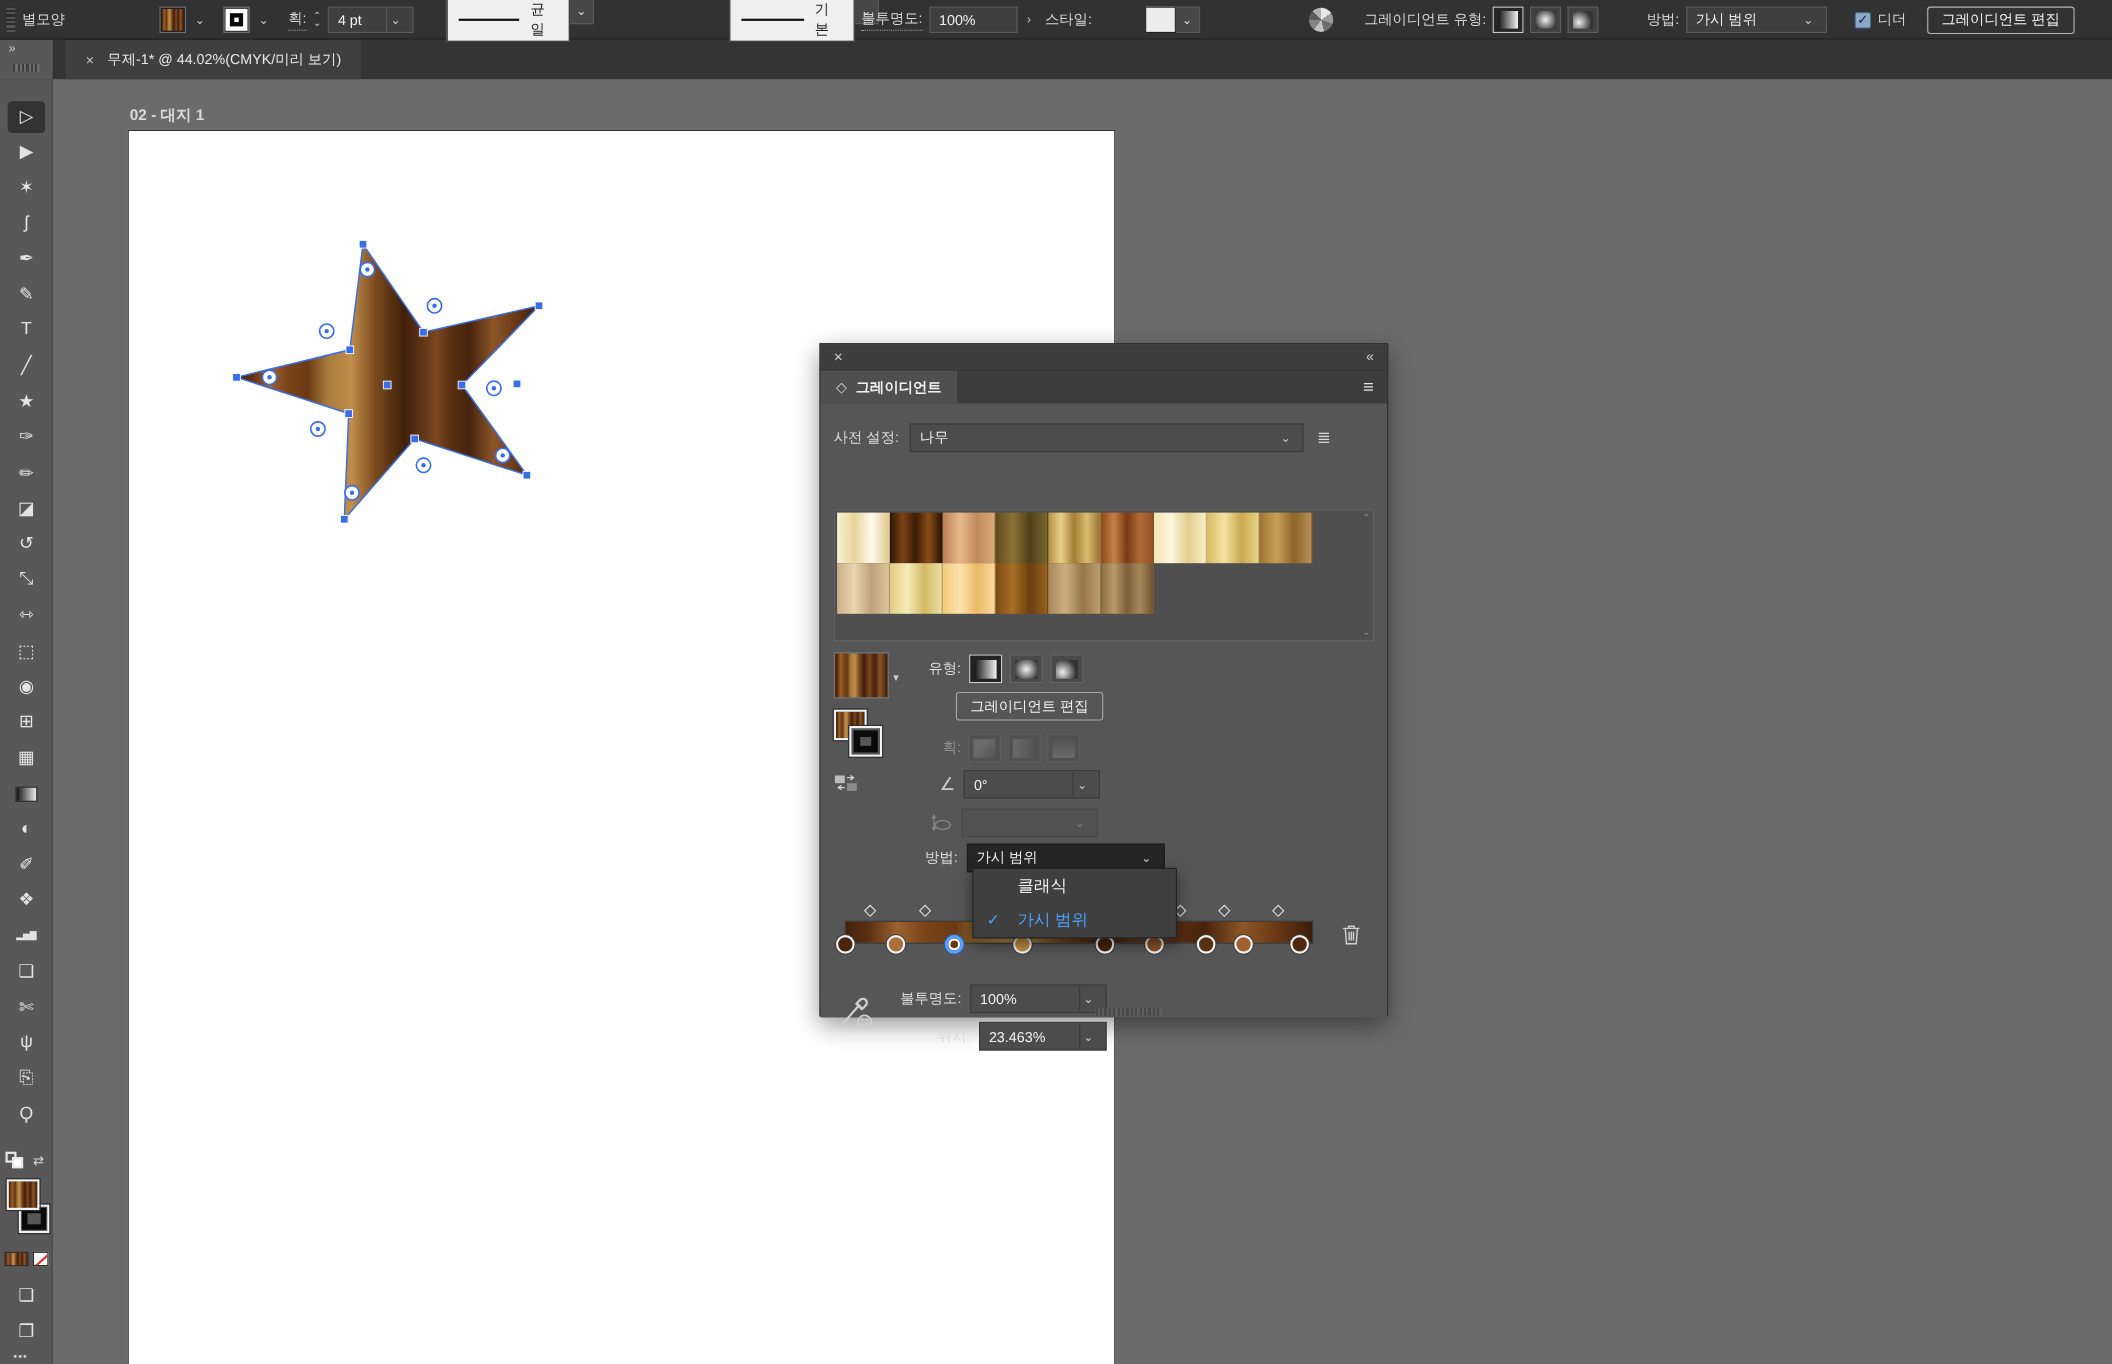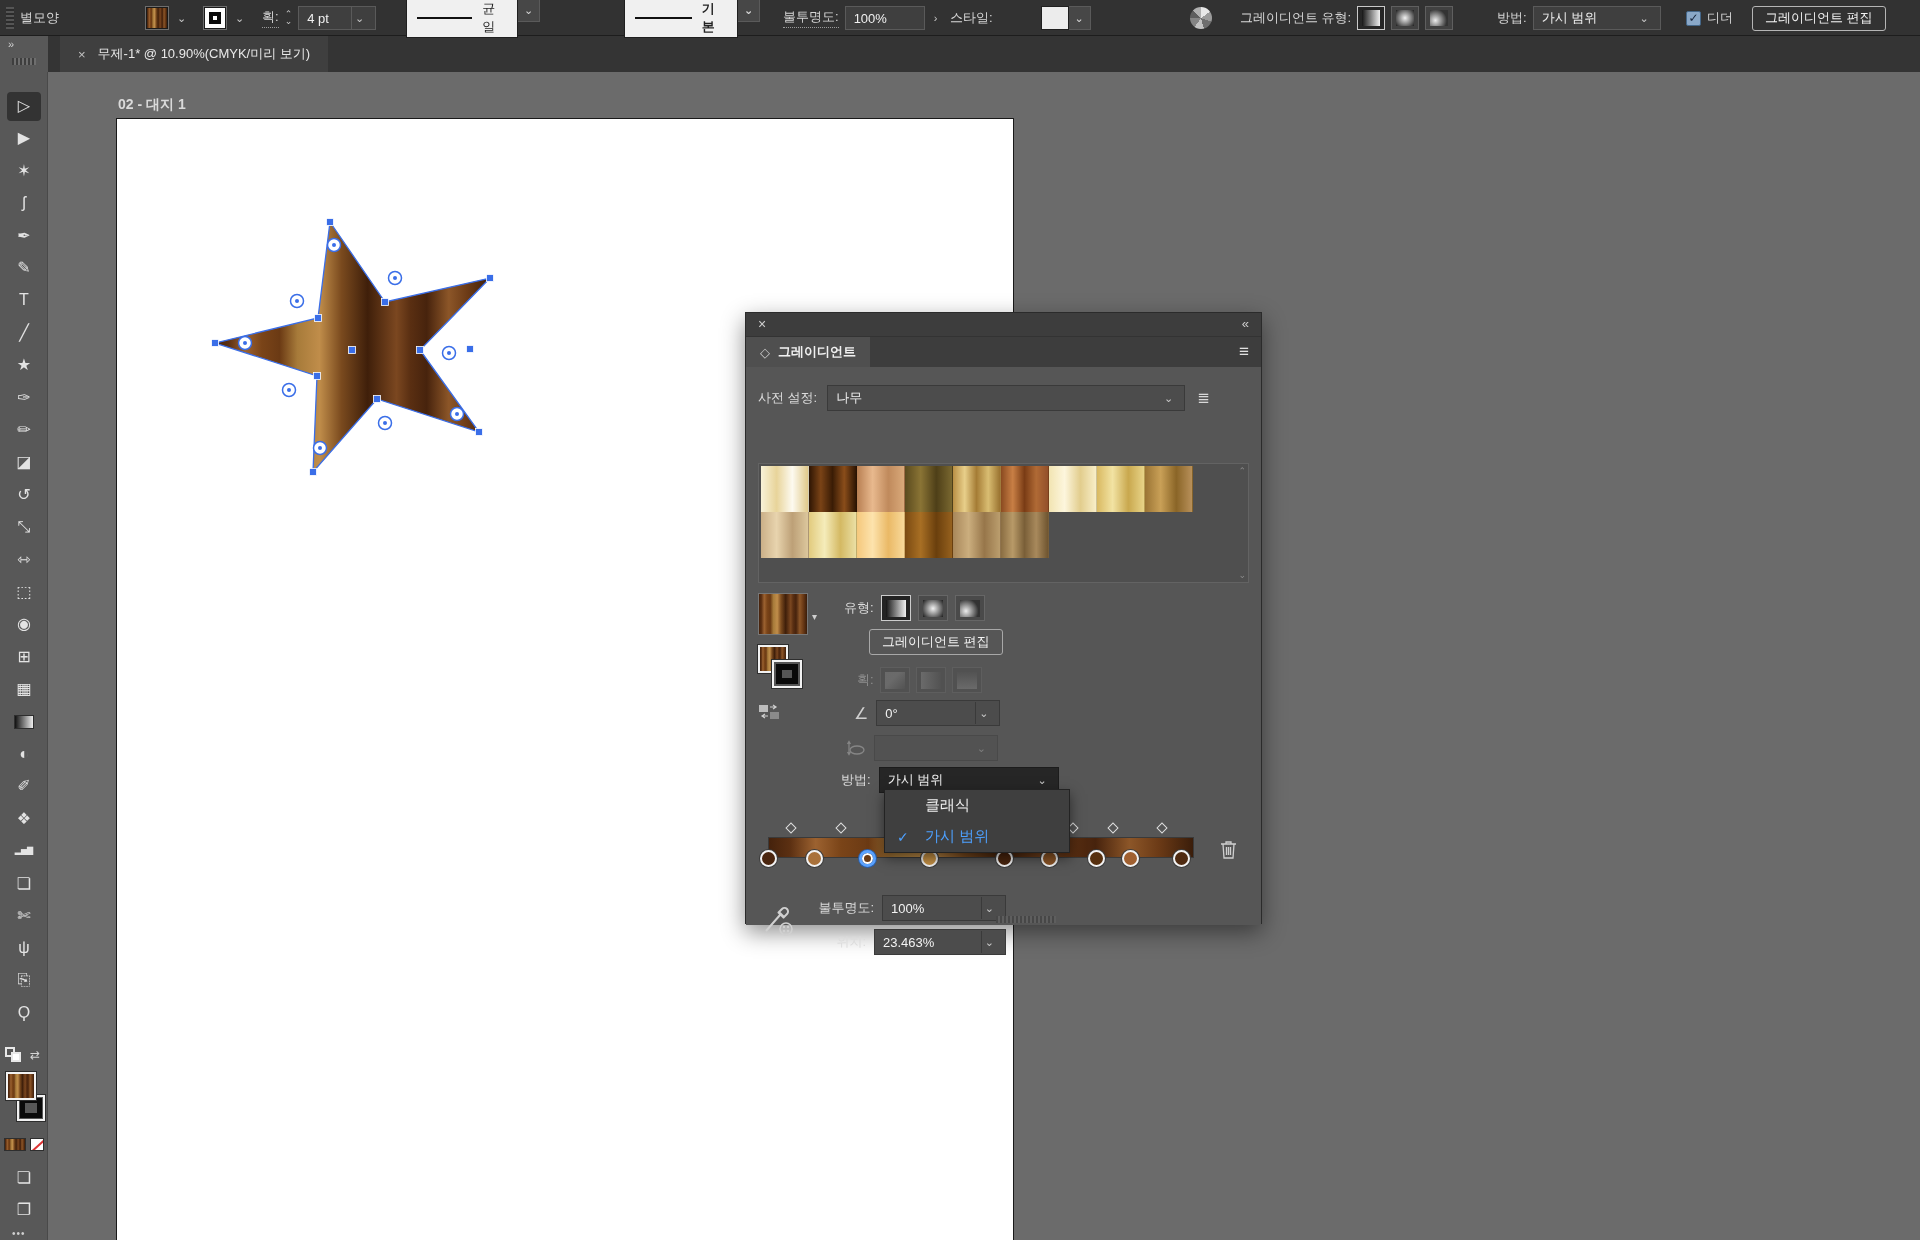--- a/index.html
+++ b/index.html
@@ -213,21 +213,21 @@
   <div class="row" style="left:406px;">
     <div style="display:flex;">
       <div class="whitefield" style="width:112px;">
         <span class="previewline"></span>
         <span>균일</span>
       </div>
       <div class="chevseg">⌄</div>
     </div>
   </div>
 
-  <div class="row" style="left:624px;font-weight:bold;">
+  <div class="row" style="left:663px;">
     <div style="display:flex;">
       <div class="whitefield" style="width:114px;">
         <span class="previewline"></span>
         <span>기본</span>
       </div>
       <div class="chevseg">⌄</div>
     </div>
   </div>
 
   <div class="row" style="left:783px;">
@@ -282,21 +282,21 @@
   </div>
 </div>
 
 <div id="tabbar">
   <div id="tools-header">
     <span style="position:absolute;left:8px;top:2px;font-size:11px;">»</span>
     <div style="position:absolute;left:12px;top:22px;width:24px;height:7px;background:repeating-linear-gradient(90deg,#3e3e3e 0 2px,#6e6e6e 2px 4px);"></div>
   </div>
   <div id="doc-tab">
     <span class="x">×</span>
-    <span>무제-1* @ 10.90%(CMYK/미리 보기)</span>
+    <span>무제-1* @ 44.02%(CMYK/미리 보기)</span>
   </div>
 </div>
 
 <div id="toolbar">
   <div id="tool-list">
       <div class="tool active" style="top: 20px;">
         <span class="g">▷</span>
       </div>
       <div class="tool" style="top: 52.4px;">
         <span class="g">▶</span>
@@ -570,21 +570,21 @@
       <path d="M4 26 L18 10 M16 7 l6 6 M20 4 a3 3 0 0 1 5 5 l-3 3 -5 -5 z" stroke="#d0d0d0" stroke-width="2" fill="none"></path>
       <circle cx="24" cy="24" r="6" fill="none" stroke="#d0d0d0" stroke-width="1.5"></circle>
       <circle cx="22" cy="22" r="1.2" fill="#d0d0d0"></circle>
         <circle cx="26" cy="22" r="1.2" fill="#d0d0d0"></circle>
       <circle cx="22" cy="26" r="1.2" fill="#d0d0d0"></circle>
         <circle cx="26" cy="26" r="1.2" fill="#d0d0d0"></circle>
     </svg>
 
     <div class="prow" style="left:60px;top:562px;gap:8px;justify-content:flex-end;width:200px;">
       <span class="plabel">위치:</span>
-      <div class="pdrop" style="width:132px;">
+      <div class="pdrop" style="width:116px;">
         <span>23.463%</span>
           <span class="spacer"></span>
         <span class="dv"></span>
           <span class="chev">⌄</span>
       </div>
     </div>
 
     <div id="method-menu">
         <div class="menu-item">
           <span>클래식</span>

